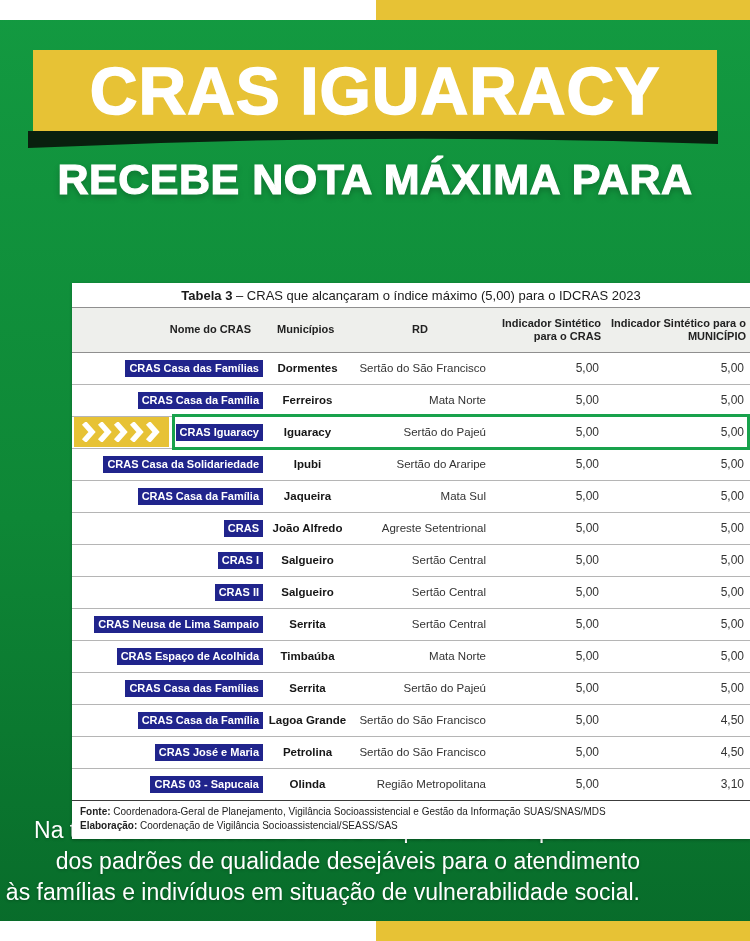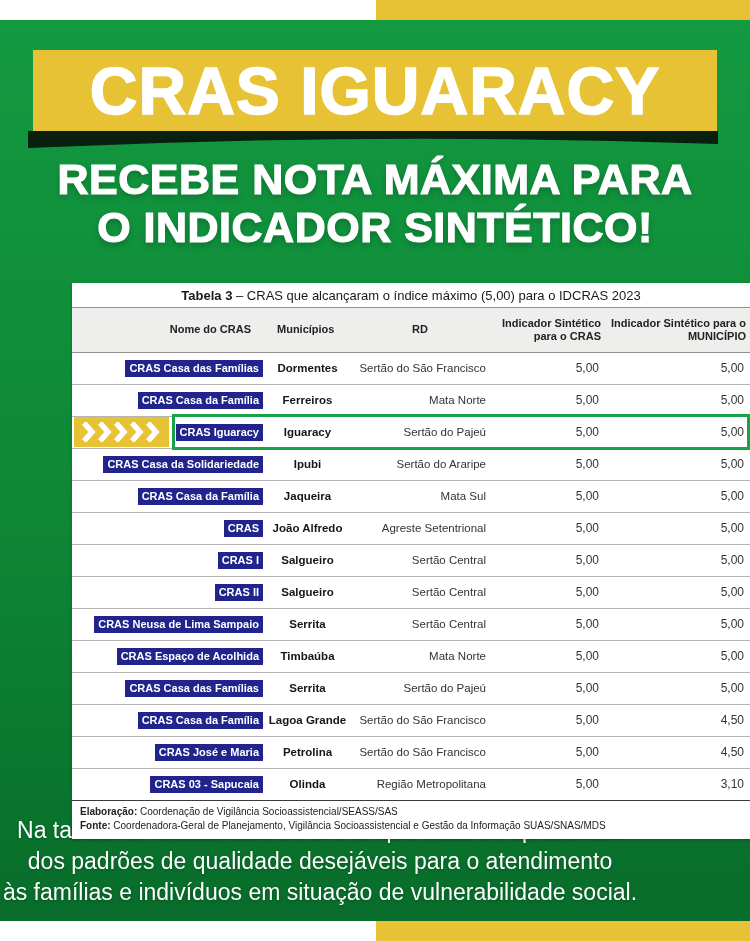--- a/index.html
+++ b/index.html
@@ -59,41 +59,40 @@
         line-height:14px;color:#222;}
   .card-foot .b{font-weight:bold;}
 
   
   .hl-box{position:absolute;left:100px;right:0;border:3px solid var(--hl-green);
         pointer-events:none;z-index:4;display:none;}
   .arrow-badge{position:absolute;left:2px;width:95px;background:var(--yellow);z-index:5;
         display:none;align-items:center;justify-content:center;}
 
   
-  .bottom-text{position:absolute;left:0;top:815px;width:640px;text-align:center;color:#ffffff;
+  .bottom-text{position:absolute;left:0;top:815px;width:640px;text-align:right;color:#ffffff;
         font-size:23px;line-height:31px;text-shadow:0 1px 3px rgba(0,0,0,0.25);}
 </style>
 </head>
 <body>
 
 <div id="page">
 
   <div class="strip top">
     <div class="white"></div>
     <div class="yellow"></div>
   </div>
 
   <div class="banner">
     <div class="banner-title">CRAS IGUARACY</div>
   </div>
   <div class="banner-shadow"></div>
 
   <div class="subtitle">
     <div>RECEBE NOTA MÁXIMA PARA</div>
-    <div>O INDICADOR SINTÉTICO!</div>
   </div>
 
   <div class="card" id="table-card">
     <div class="card-title">
       <span class="b">Tabela 3</span><span> – CRAS que alcançaram o índice máximo (5,00) para o IDCRAS 2023</span>
     </div>
 
     <table>
       <colgroup>
           <col class="c1">
@@ -207,22 +206,22 @@
     <td class="cras"><span class="badge">CRAS 03 - Sapucaia</span></td>
     <td class="mun">Olinda</td>
     <td class="rd">Região Metropolitana</td>
     <td class="val">5,00</td>
     <td class="val">3,10</td>
   </tr>
         </tbody>
     </table>
 
     <div class="card-foot">
+      <div><span class="b">Fonte:</span><span> Coordenadora-Geral de Planejamento, Vigilância Socioassistencial e Gestão da Informação SUAS/SNAS/MDS</span></div>
       <div><span class="b">Elaboração:</span><span> Coordenação de Vigilância Socioassistencial/SEASS/SAS</span></div>
-      <div><span class="b">Fonte:</span><span> Coordenadora-Geral de Planejamento, Vigilância Socioassistencial e Gestão da Informação SUAS/SNAS/MDS</span></div>
     </div>
 
     <div class="hl-box" id="hl-box" style="top: 131px; height: 36px; display: block;"></div>
     <div class="arrow-badge" id="arrow-badge" style="top: 134px; height: 30px; display: flex;">
       <svg width="82" height="20" viewBox="0 0 82 20">
         <g fill="none" stroke="#ffffff" stroke-width="5.5" stroke-linecap="butt" stroke-linejoin="miter">
           <polyline points="3,1 11,10 3,19"></polyline>
           <polyline points="19,1 27,10 19,19"></polyline>
           <polyline points="35,1 43,10 35,19"></polyline>
           <polyline points="51,1 59,10 51,19"></polyline>

